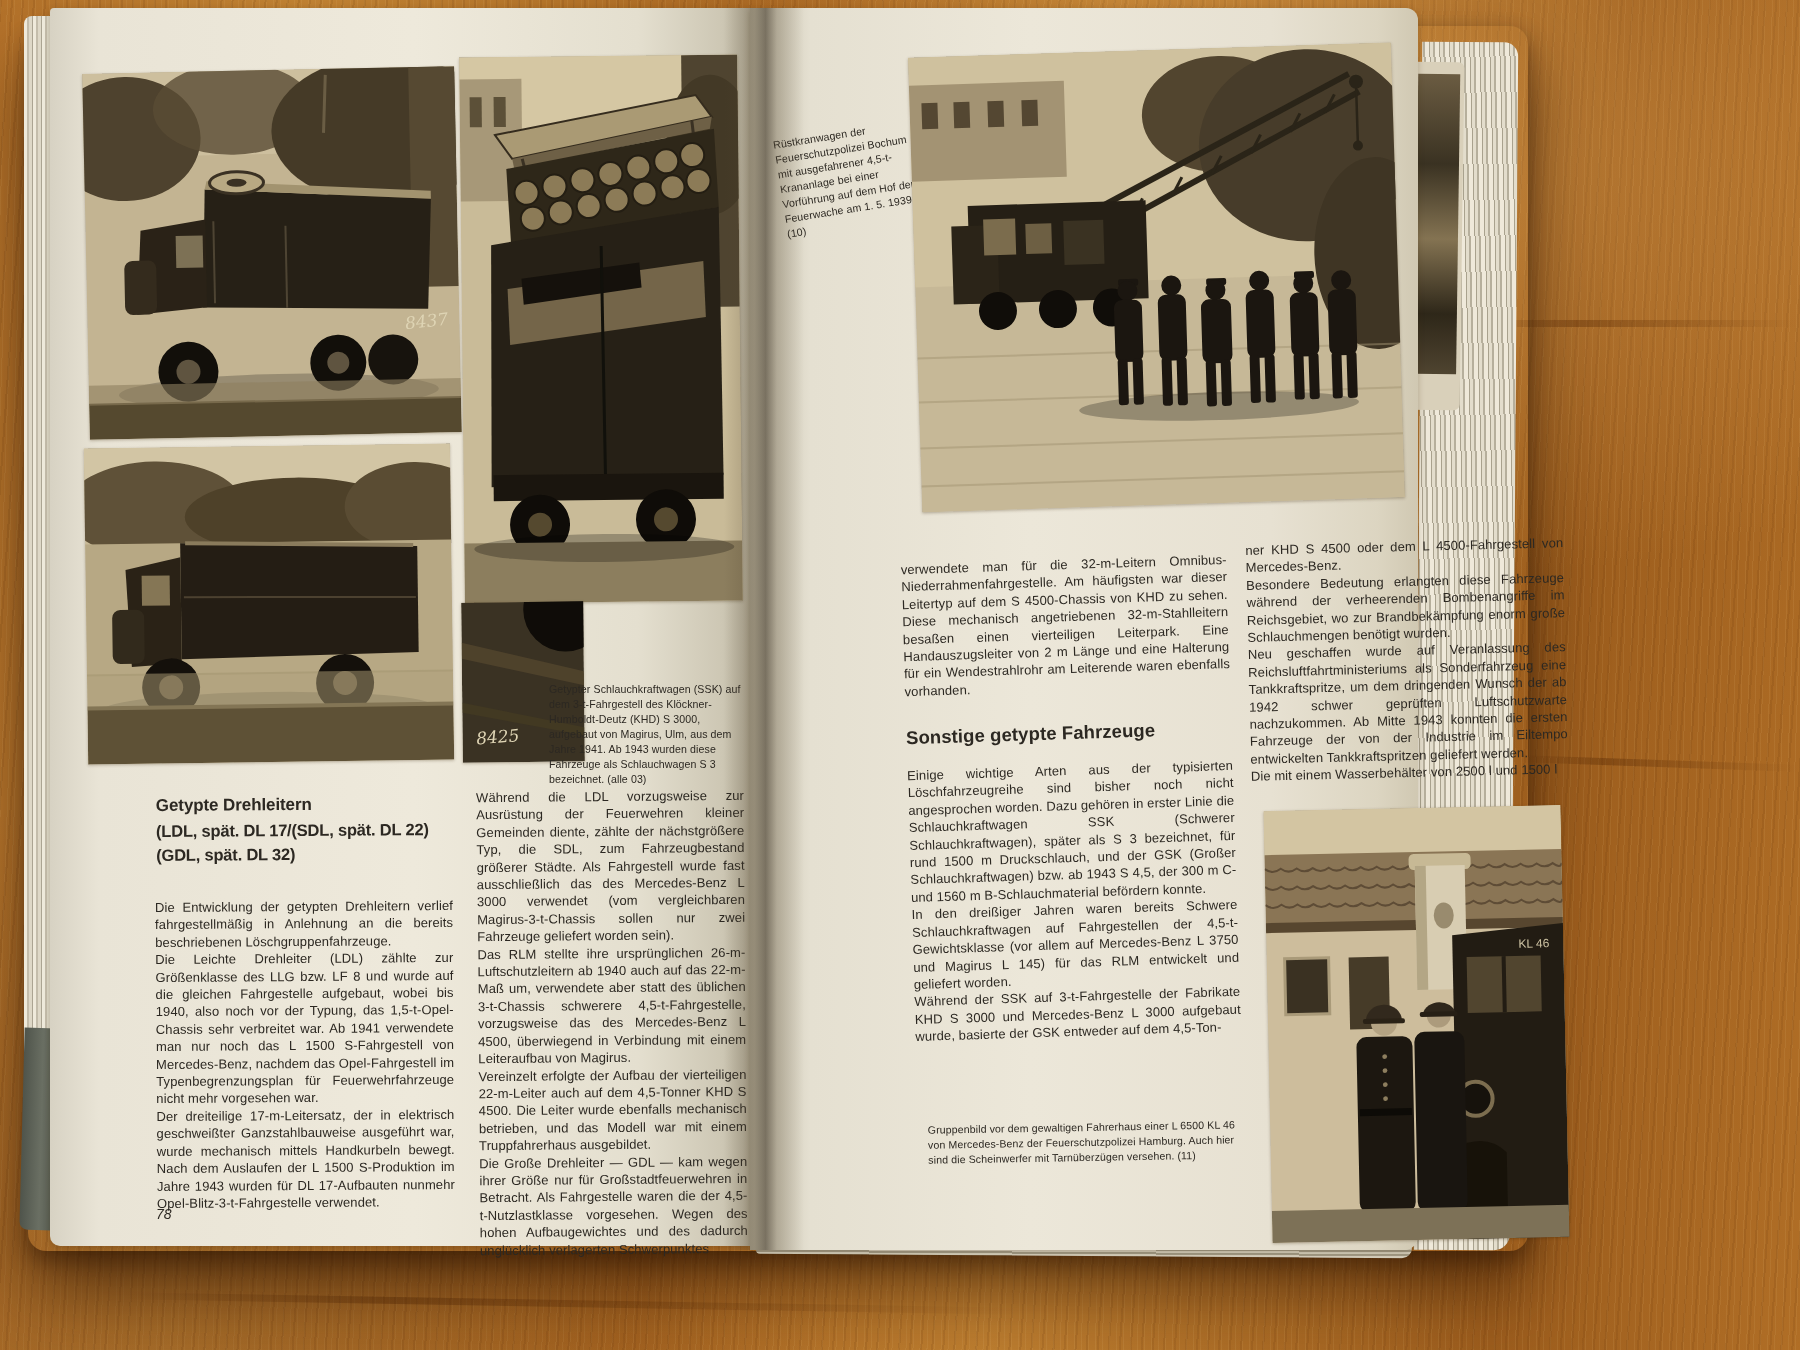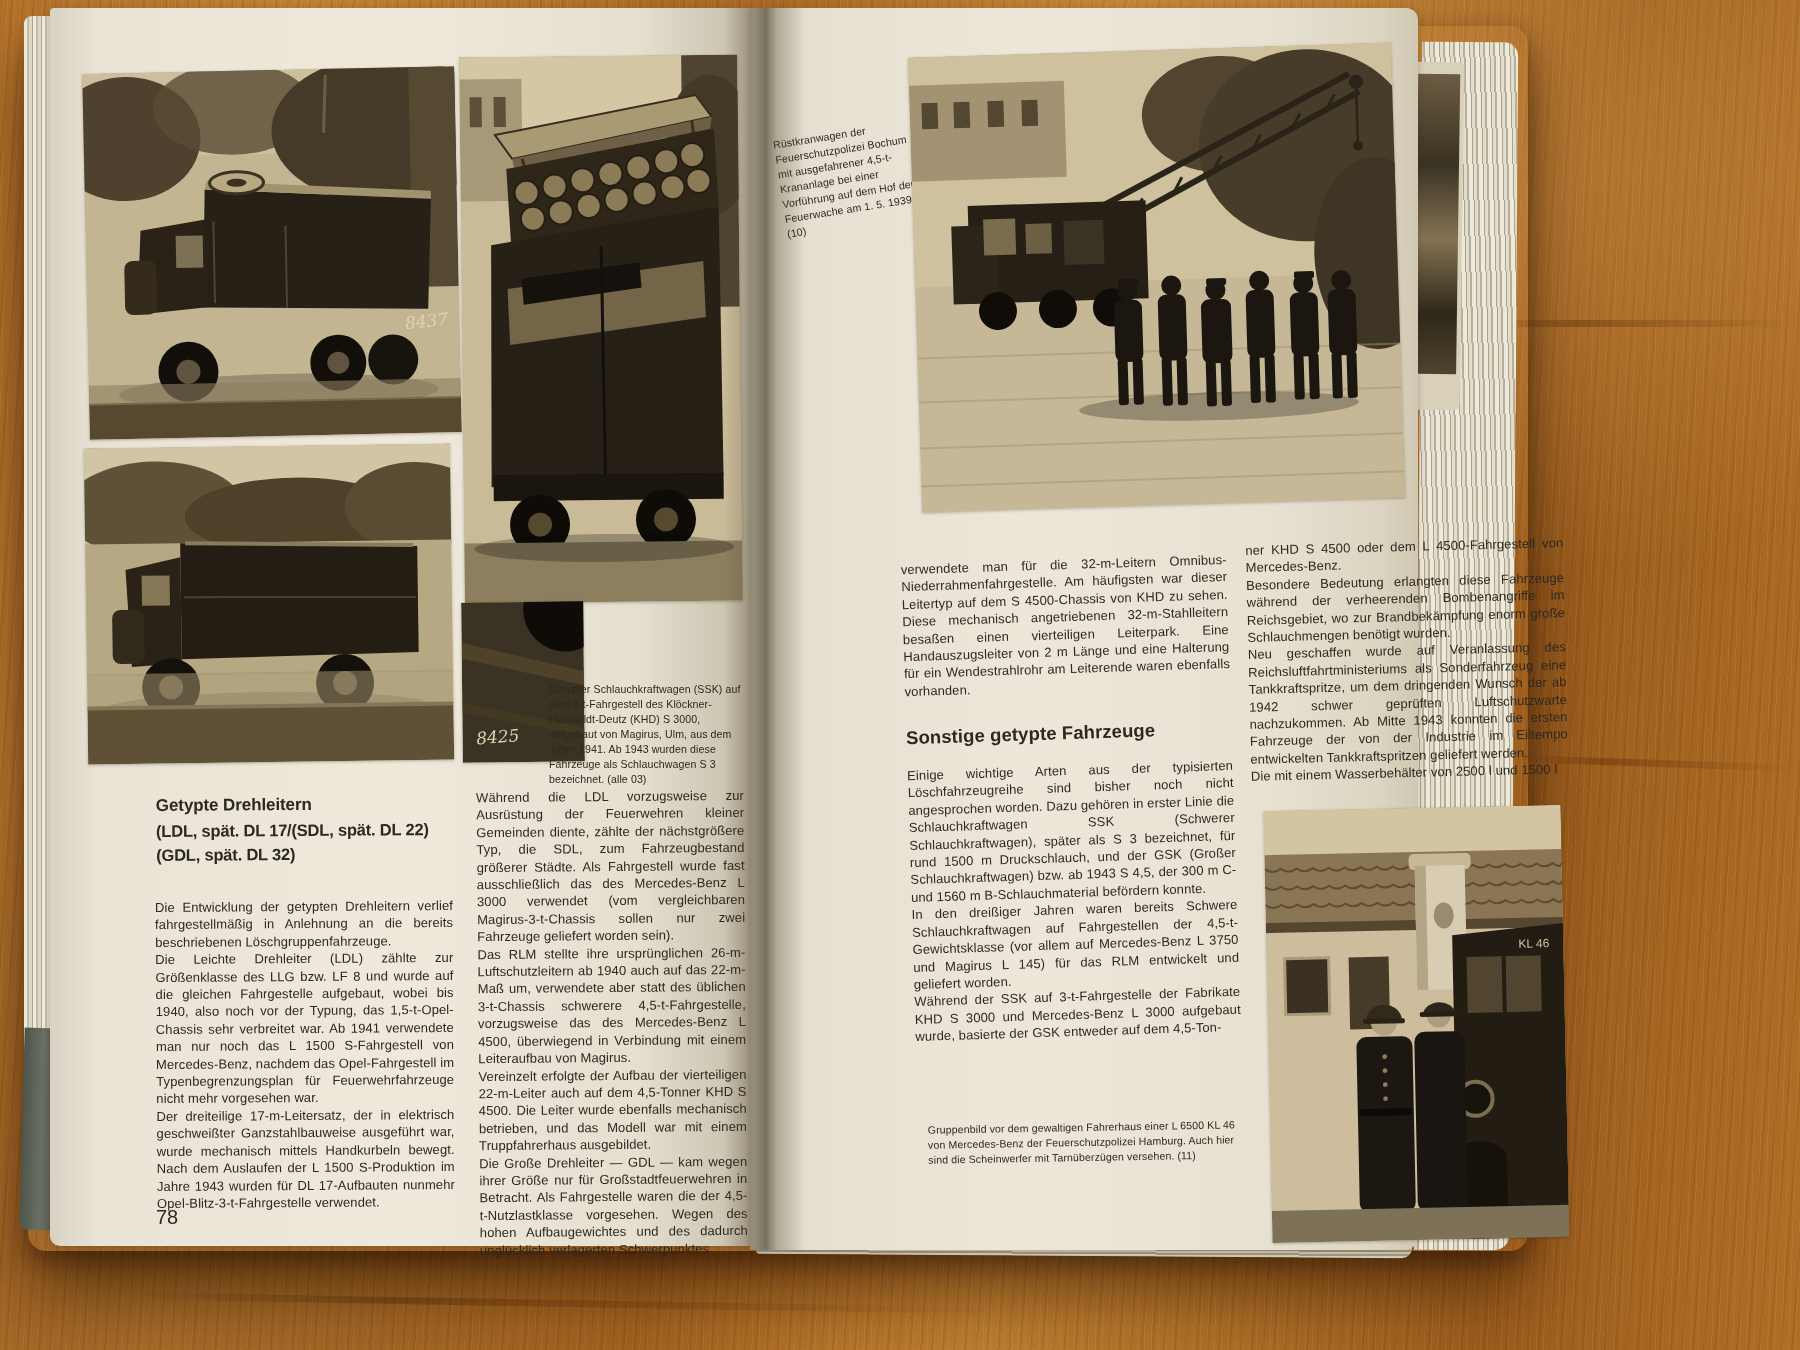--- a/index.html
+++ b/index.html
@@ -38,21 +38,21 @@
   .bottom-edge{left:756px;top:1238px;width:656px;height:18px;transform:rotate(.4deg);
     background:repeating-linear-gradient(0deg,#d4cdba 0 2px,#a29a85 2px 4px);border-radius:0 0 10px 4px;}
 
   
   .body-text{font-size:13px;line-height:1.34;text-align:justify;letter-spacing:.1px;}
   .body-text p{margin:0;}
   .caption{font-size:10.6px;line-height:1.42;letter-spacing:.1px;}
   .h-main{font-weight:bold;font-size:17px;line-height:1.5;white-space:nowrap;letter-spacing:-.1px;}
   .h-sub{font-weight:bold;font-size:16.5px;line-height:1.5;white-space:nowrap;letter-spacing:-.2px;}
   .h-section{font-weight:bold;font-size:18.5px;margin:26px 0 16px 0;}
-  .pagenum{font-size:20px;}
+  .pagenum{font-size:14px;font-style:italic;}
   .mark{font-family:"DejaVu Serif", serif;font-style:italic;fill:#ded4b4;font-size:17px;}
 
   
   .photo{box-shadow:inset 0 0 24px rgba(40,28,10,.35), 0 1px 3px rgba(60,40,10,.3);overflow:hidden;}
   .photo svg{display:block;}
 </style>
 </head>
 <body>
 
 <div id="stage">

